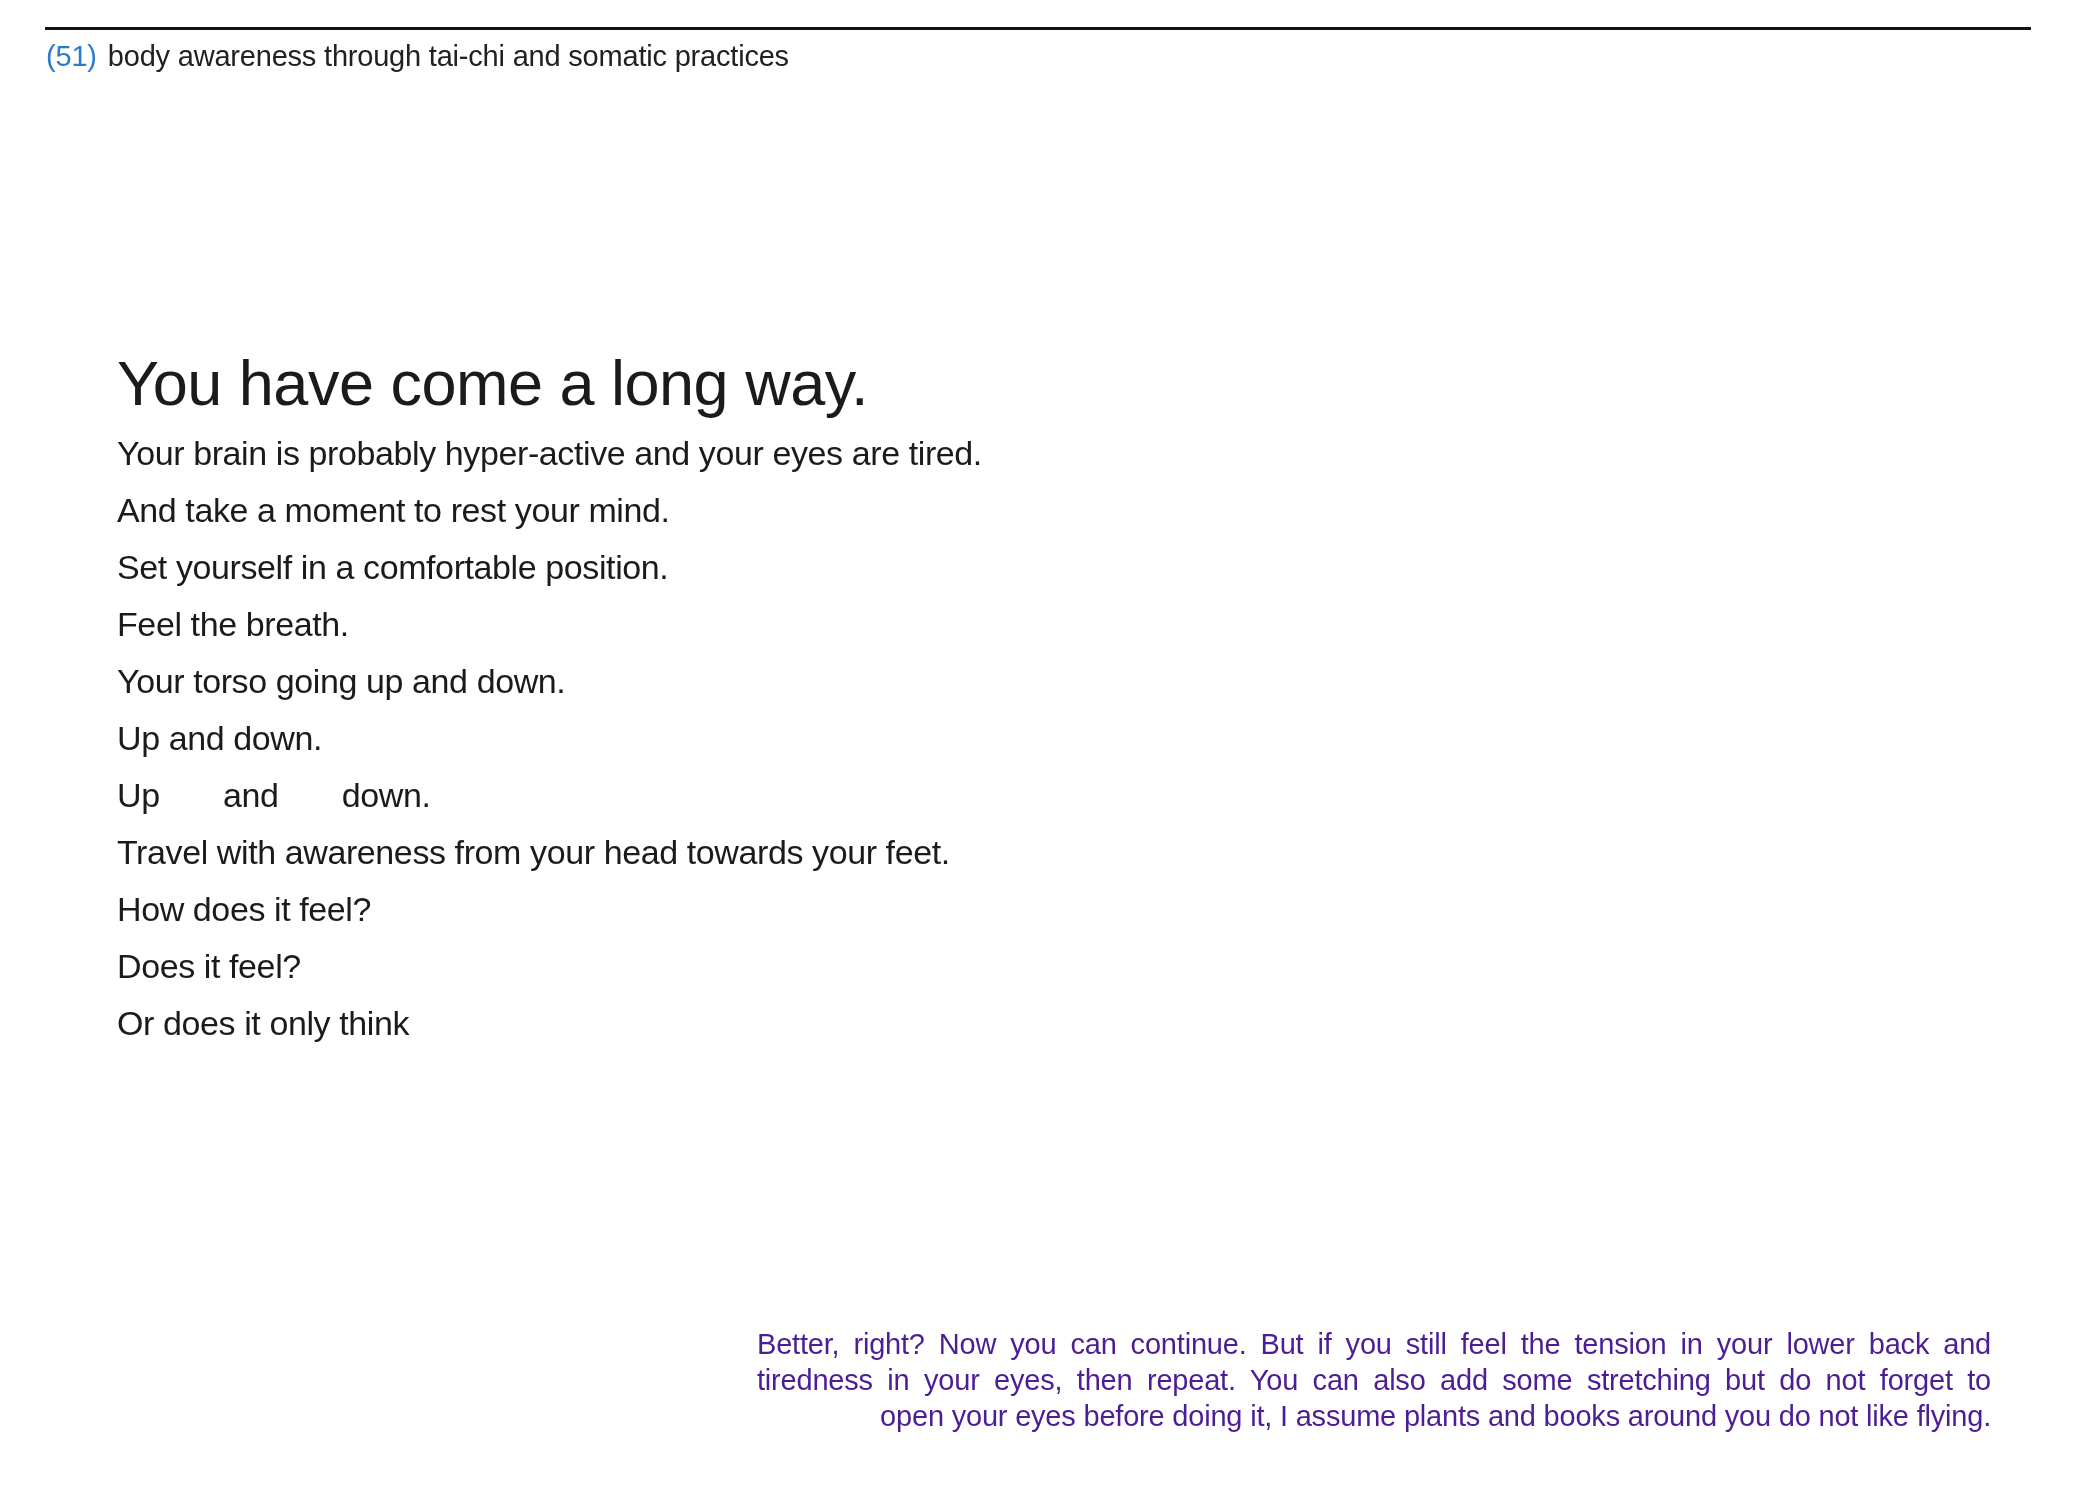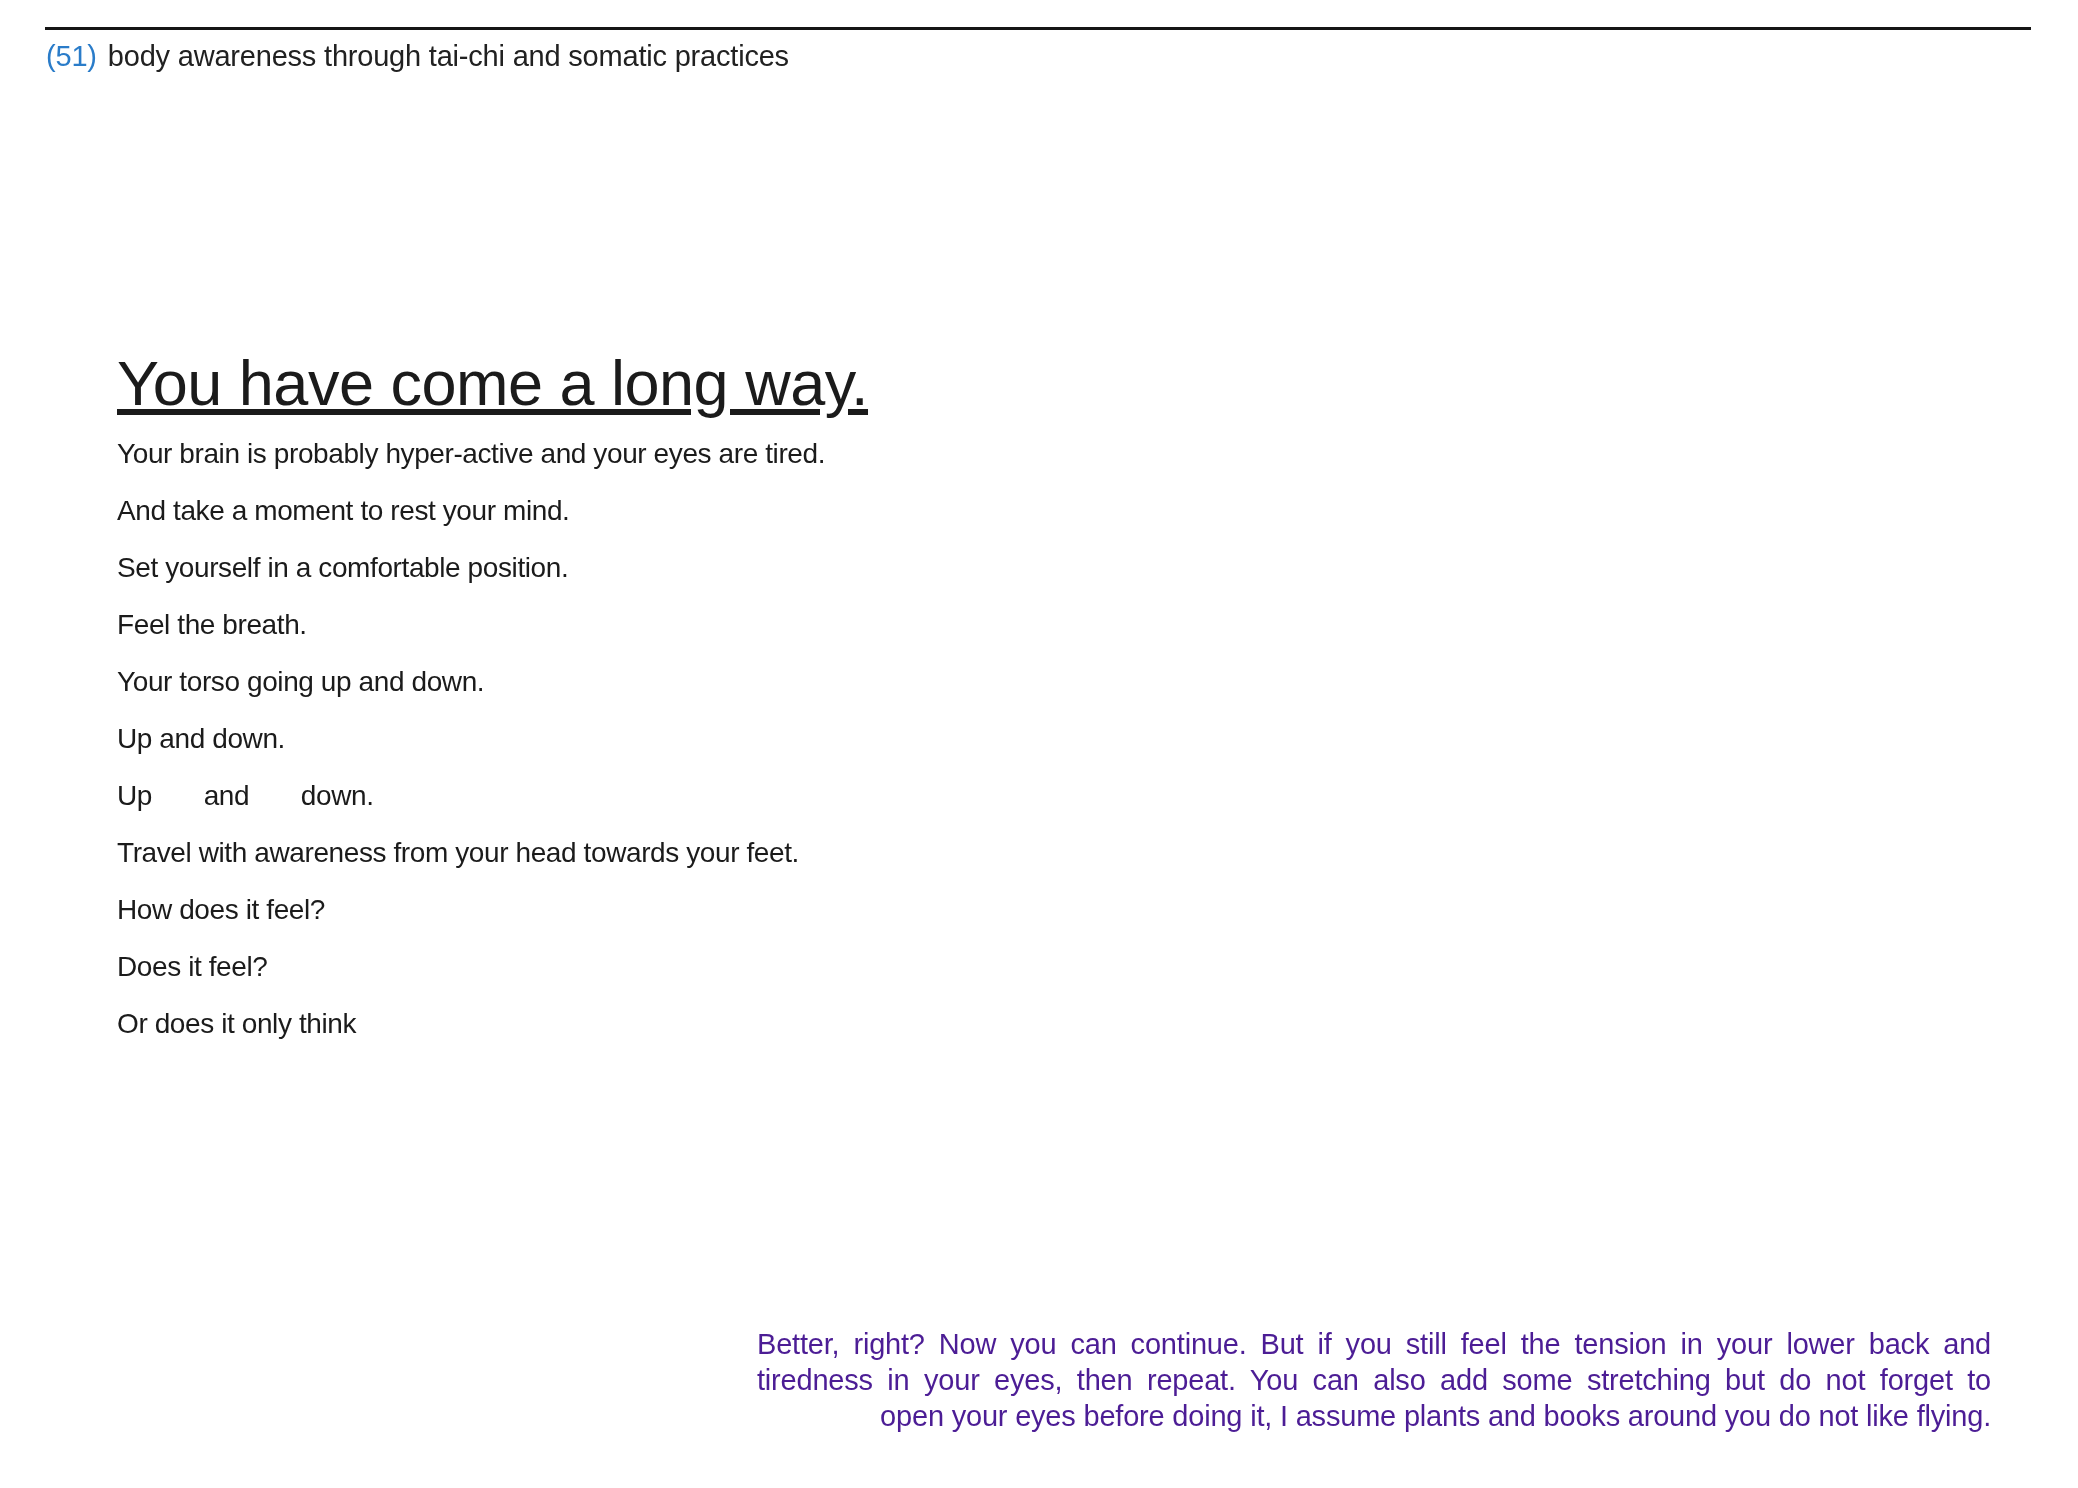--- a/index.html
+++ b/index.html
@@ -44,24 +44,23 @@
     top: 351px;
     color: #1b1b1b;
   }
   .poem-heading {
     font-size: 63px;
     line-height: 64px;
     font-weight: 400;
     letter-spacing: -0.5px;
     margin-bottom: 10px;
     white-space: pre;
-    text-decoration: underline;
   }
   .poem-line {
-    font-size: 28px;
+    font-size: 34px;
     line-height: 57px;
     letter-spacing: -0.4px;
     white-space: pre-wrap;
   }
   .footnote {
     position: absolute;
     left: 757px;
     top: 1326px;
     width: 1234px;
     font-size: 29px;

